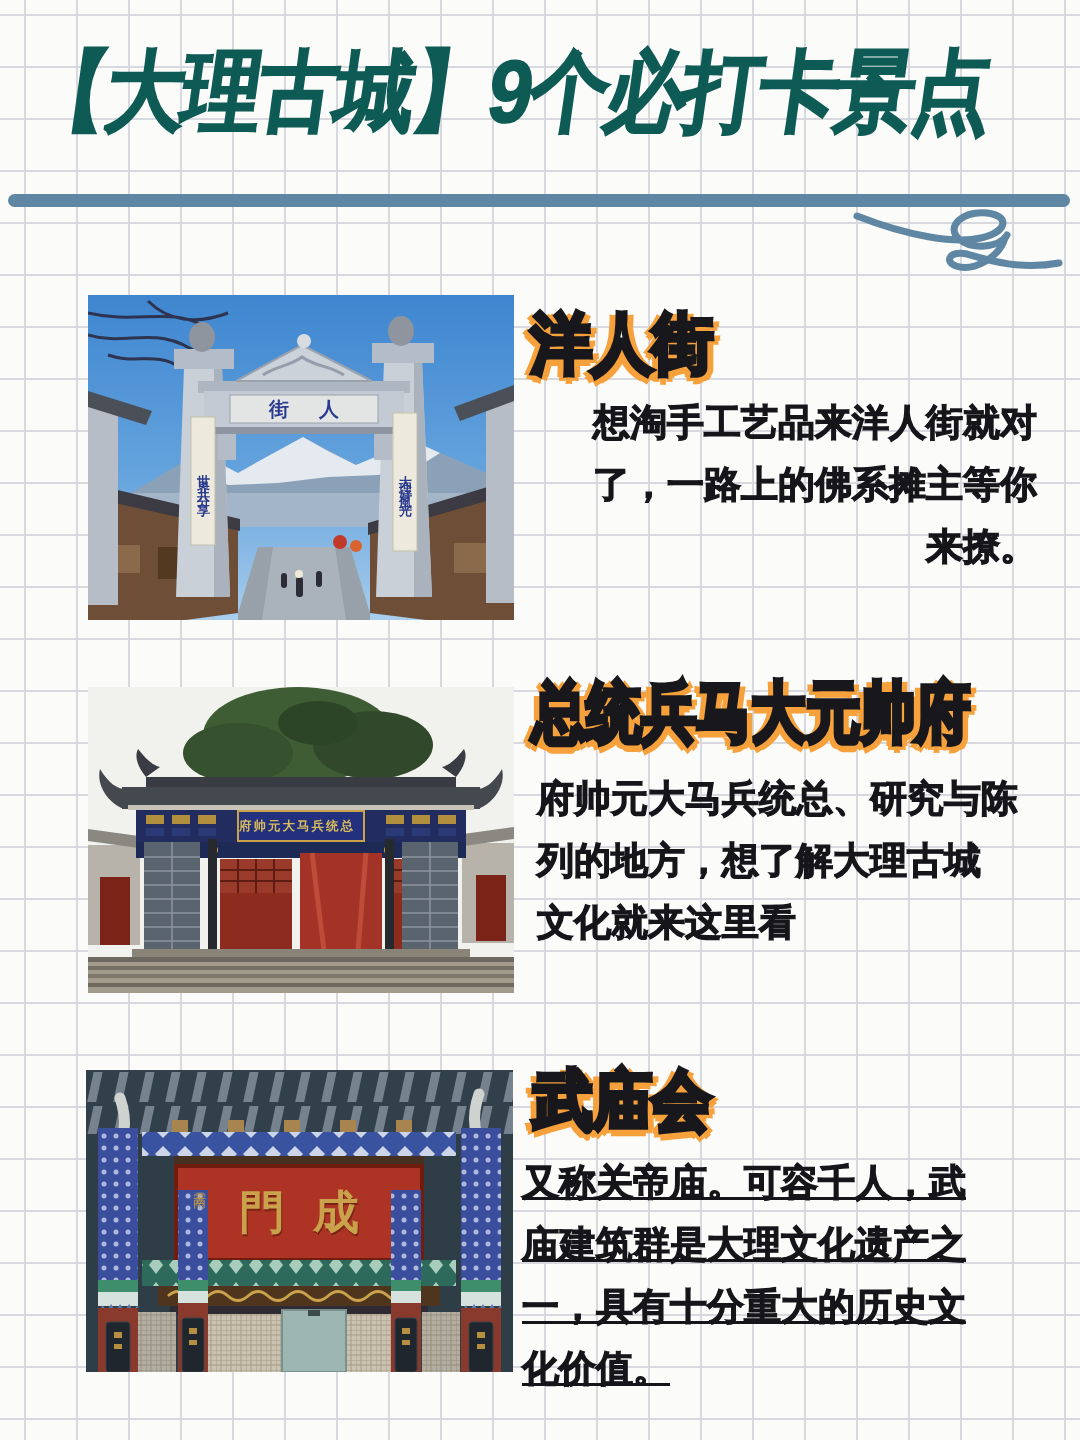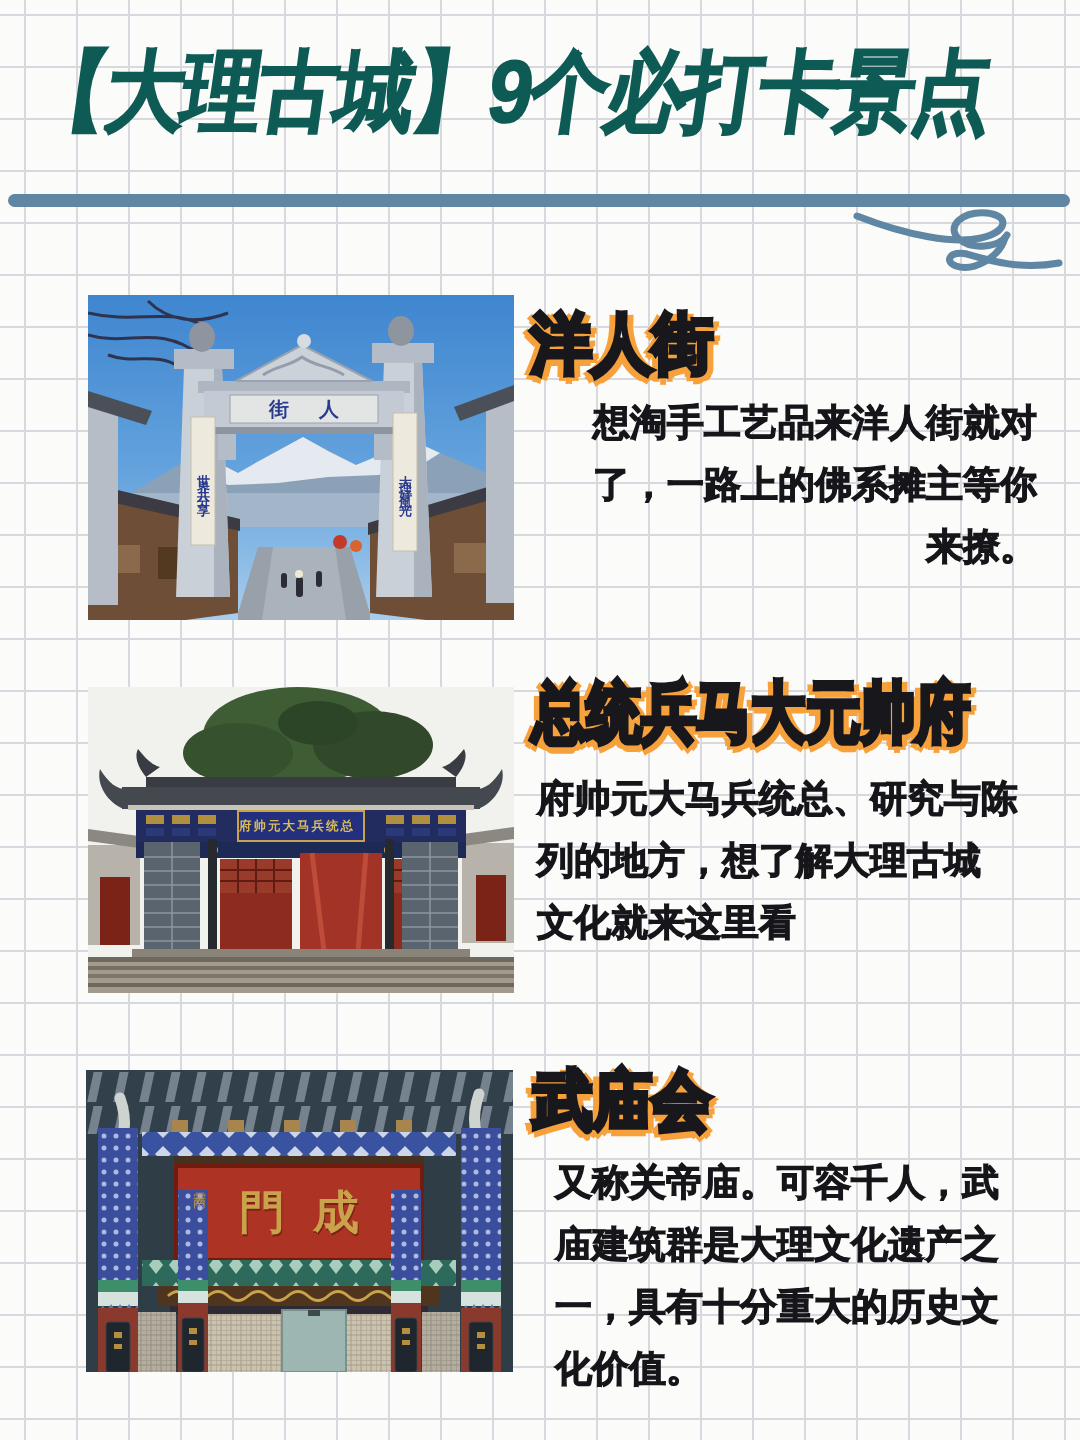--- a/index.html
+++ b/index.html
@@ -48,21 +48,21 @@
   .t3{left:533px;top:1067px;transform:scaleX(0.9);}
   .sec-body{
     position:absolute;width:500px;
     font-size:37px;font-weight:700;line-height:62px;
     color:#15151a;
     -webkit-text-stroke:1.2px #15151a;
     white-space:pre-line;
   }
   .b1{left:537px;top:392px;text-align:right;}
   .b2{left:537px;top:768px;}
-  .b3{left:555px;top:1152px;}
+  .b3{left:522px;top:1152px;text-decoration:underline;}
   
   .photo{position:absolute;overflow:hidden;background:#ddd;}
   .photo svg{display:block;}
   .ph1{left:88px;top:295px;width:426px;height:325px;}
   .ph2{left:88px;top:687px;width:426px;height:306px;}
   .ph3{left:86px;top:1070px;width:427px;height:302px;}
   
   .p1-plaque{
     position:absolute;left:142px;top:101px;width:148px;height:27px;
     line-height:27px;text-align:center;

